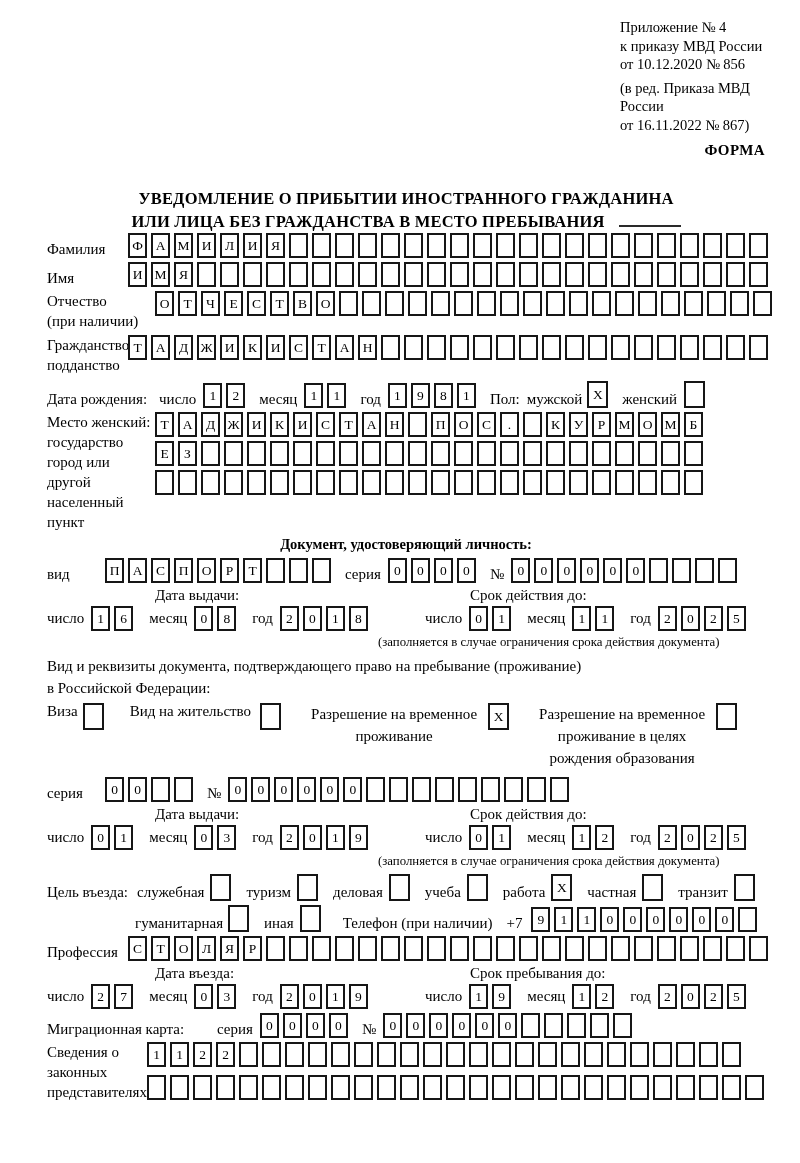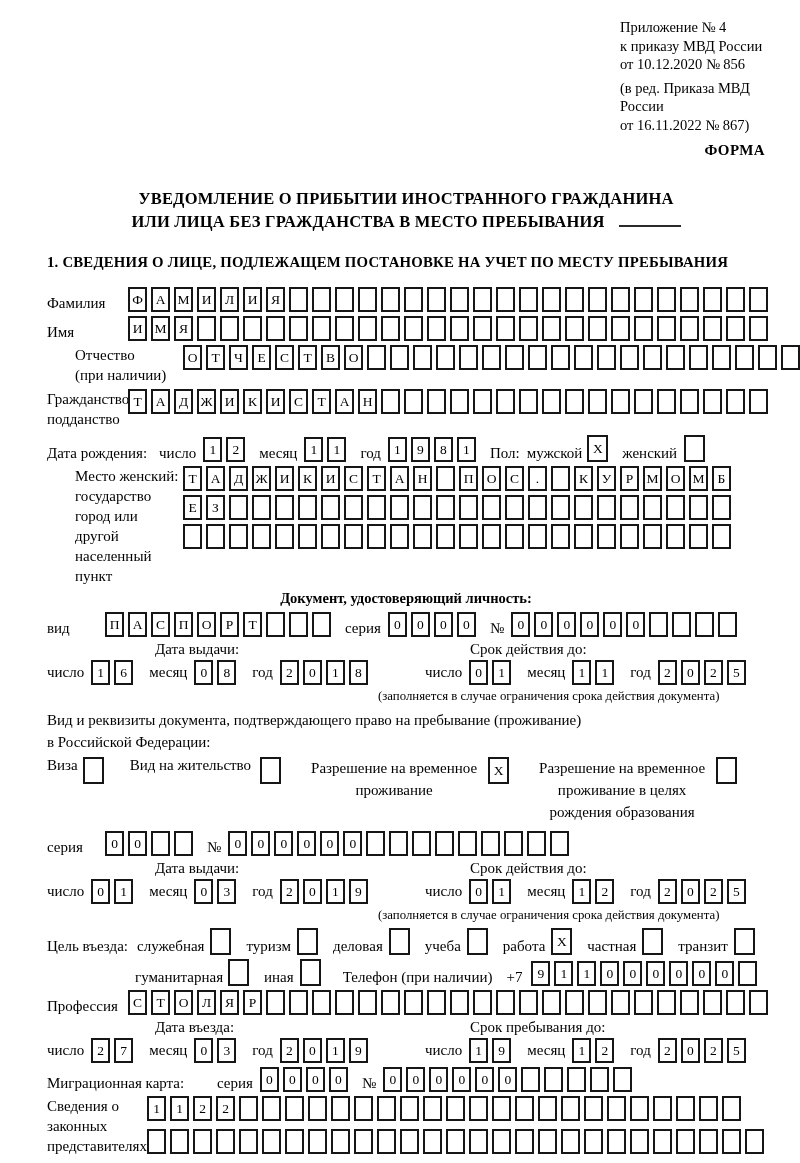--- a/index.html
+++ b/index.html
@@ -12,21 +12,21 @@
   .annex{margin-left:573px;font-size:14.5px;line-height:18.5px;}
   .annex-gap{height:5px;}
   .forma{text-align:right;font-weight:bold;font-size:15px;margin-top:8px;letter-spacing:.4px;}
   .title{text-align:center;font-weight:bold;font-size:16.5px;line-height:23px;margin-top:28px;letter-spacing:.2px;}
   .blank-line{display:inline-block;width:62px;border-bottom:2px solid #2a2a2a;margin-left:14px;}
   .section1{font-weight:bold;font-size:14.8px;margin-top:21px;margin-bottom:16px;letter-spacing:.2px;}
   .crow{display:flex;align-items:flex-end;margin-bottom:4px;}
   .crow.top{align-items:flex-start;}
   .lbl{font-size:15px;flex:none;}
   .lbl2{font-size:15px;line-height:20px;flex:none;}
-  .w81{width:81px;} .w108{width:108px;margin-left:28px;} .w58{width:58px;} .w100{width:100px;} .w160{width:160px;}
+  .w81{width:81px;} .w108{width:108px;} .w58{width:58px;} .w100{width:100px;} .w160{width:160px;}
   .boxes{display:flex;flex:none;}
   .cell{
     display:inline-flex;align-items:center;justify-content:center;flex:none;
     width:15px;height:21px;border:2px solid #161616;margin-right:4px;
     font-size:13.5px;box-sizing:content-box;background:#fff;
   }
   .cbsize .cell{width:17px;height:23px;}
   .sublbl{font-size:15px;margin:0 7px 0 10px;flex:none;}
   .sublbl.first{margin-left:12px;}
   .stack>.boxes{margin-bottom:4px;}
@@ -68,21 +68,20 @@
 
   <div class="forma">ФОРМА</div>
 
   <div class="title">
     <div>УВЕДОМЛЕНИЕ О ПРИБЫТИИ ИНОСТРАННОГО ГРАЖДАНИНА</div>
     <div>
       <span>ИЛИ ЛИЦА БЕЗ ГРАЖДАНСТВА В МЕСТО ПРЕБЫВАНИЯ</span><span class="blank-line"></span>
     </div>
   </div>
 
-  <div class="section1">1. СВЕДЕНИЯ О ЛИЦЕ, ПОДЛЕЖАЩЕМ ПОСТАНОВКЕ НА УЧЕТ ПО МЕСТУ ПРЕБЫВАНИЯ</div>
 
   <div class="crow">
     <span class="lbl w81">Фамилия</span>
     <span class="boxes">
         <span class="cell">Ф</span>
         <span class="cell">А</span>
         <span class="cell">М</span>
         <span class="cell">И</span>
         <span class="cell">Л</span>
         <span class="cell">И</span>

